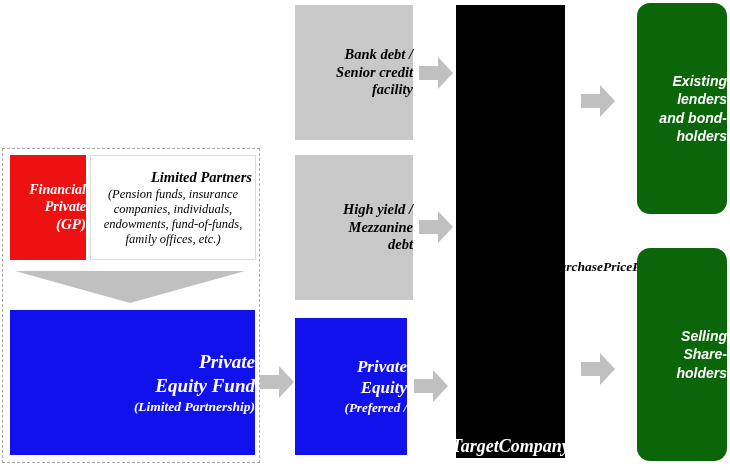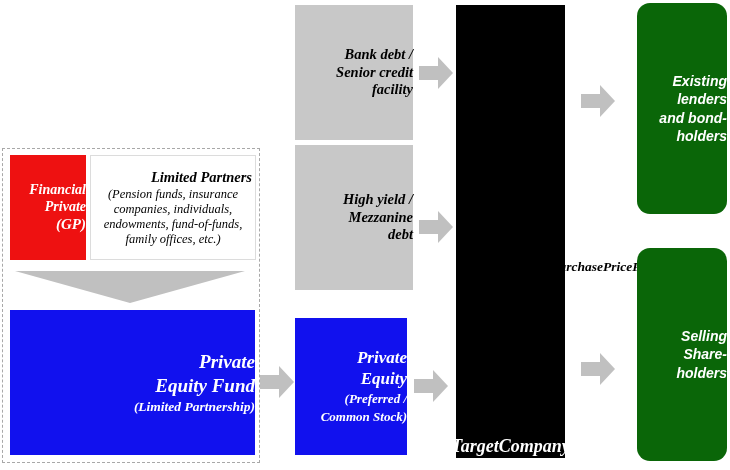--- a/index.html
+++ b/index.html
@@ -105,21 +105,21 @@
     flex-direction: column;
   }
   #bank-debt {
     left: 295px;
     top: 5px;
     width: 118px;
     height: 135px;
   }
   #high-yield {
     left: 295px;
-    top: 145px;
+    top: 155px;
     width: 118px;
     height: 145px;
   }
   #private-equity {
     left: 295px;
     top: 318px;
     width: 112px;
     height: 137px;
     background: #1111ee;
     color: #ffffff;
@@ -230,21 +230,20 @@
   <div class="box gray-box" id="high-yield">
     <span>High yield /</span>
     <span>Mezzanine</span>
     <span>debt</span>
   </div>
 
   <div class="box" id="private-equity">
     <span>Private</span>
     <span>Equity</span>
     <span class="sub">(Preferred /</span>
-    <span class="sub">Common Stock)</span>
   </div>
 
   <div class="box" id="target-company">
     <span>Target</span>
     <span>Company</span>
   </div>
 
   <div class="box" id="lbo-proceeds">
     <span>LBO</span>
     <span>Purchase</span>

